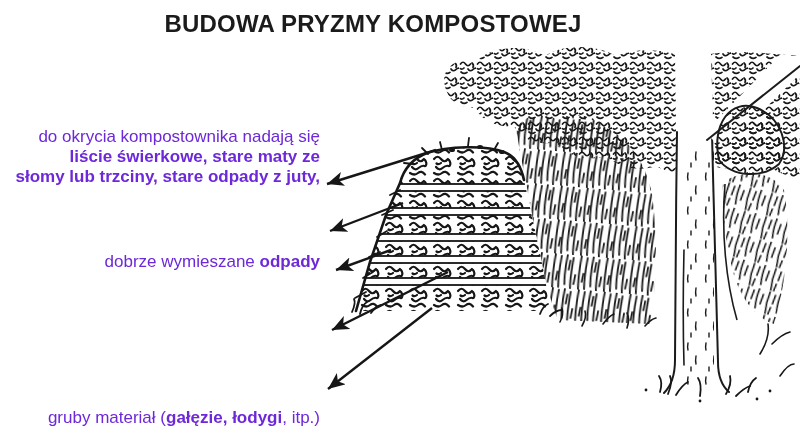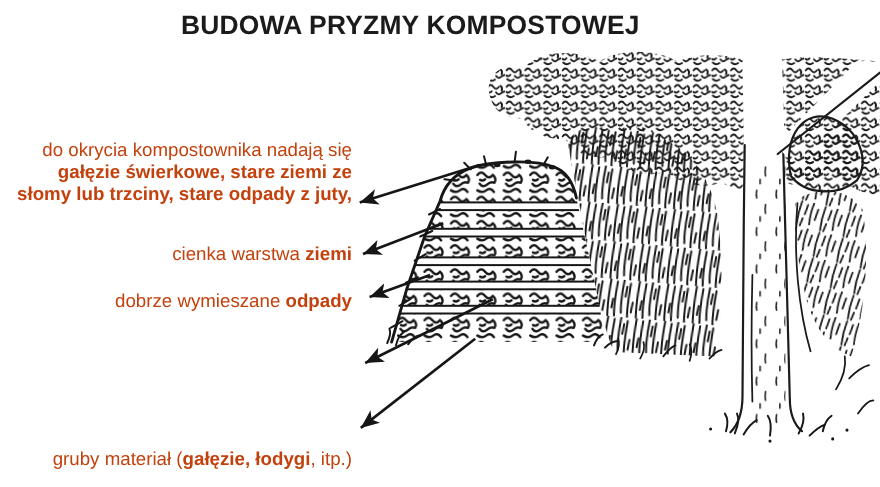--- a/index.html
+++ b/index.html
@@ -14,26 +14,26 @@
   .title{
     position:absolute;top:10px;left:0;width:746px;
     margin:0;text-align:center;
     font-size:24px;font-weight:bold;letter-spacing:0.2px;
     color:#1b1b1b;
   }
   .art{position:absolute;top:0;left:0;width:800px;height:443px;}
   .label{
     position:absolute;right:480px;
     text-align:right;white-space:nowrap;
-    font-size:17px;line-height:20px;color:#c2410c;
+    font-size:17px;line-height:20px;color:#6d28d9;
   }
   .b{font-weight:bold;}
   #l1{top:127px;}
   #l2{top:221px;}
-  #l3{top:264px;}
+  #l3{top:252px;}
   #l4{top:303px;line-height:19.5px;}
   #l5{top:408px;}
 </style>
 </head>
 <body>
 
 <div class="page">
 
   <h1 class="title">BUDOWA PRYZMY KOMPOSTOWEJ</h1>
 
@@ -179,27 +179,24 @@
       <path marker-end="url(#ah)" d="M436 150 L327 184"></path>
       <path marker-end="url(#ah)" d="M403 203 L330 231"></path>
       <path marker-end="url(#ah)" d="M391 250 L336 270"></path>
       <path marker-end="url(#ah)" d="M448 272 L332 330"></path>
       <path marker-end="url(#ah)" d="M432 308 L328 389"></path>
     </g>
   </svg>
 
   <div class="label" id="l1">
     <div>do okrycia kompostownika nadają się</div>
-    <div class="b">gałęzie świerkowe, stare ziemi ze</div>
+    <div class="b">liście świerkowe, stare maty ze</div>
     <div class="b">słomy lub trzciny, stare odpady z juty,</div>
   </div>
 
-  <div class="label" id="l2">
-    <span>cienka warstwa </span><span class="b">ziemi</span>
-  </div>
 
   <div class="label" id="l3">
     <div><span>dobrze wymieszane </span><span class="b">odpady</span></div>
   </div>
 
 
   <div class="label" id="l5">
     <span>gruby materiał (</span><span class="b">gałęzie, łodygi</span><span>, itp.)</span>
   </div>
 

